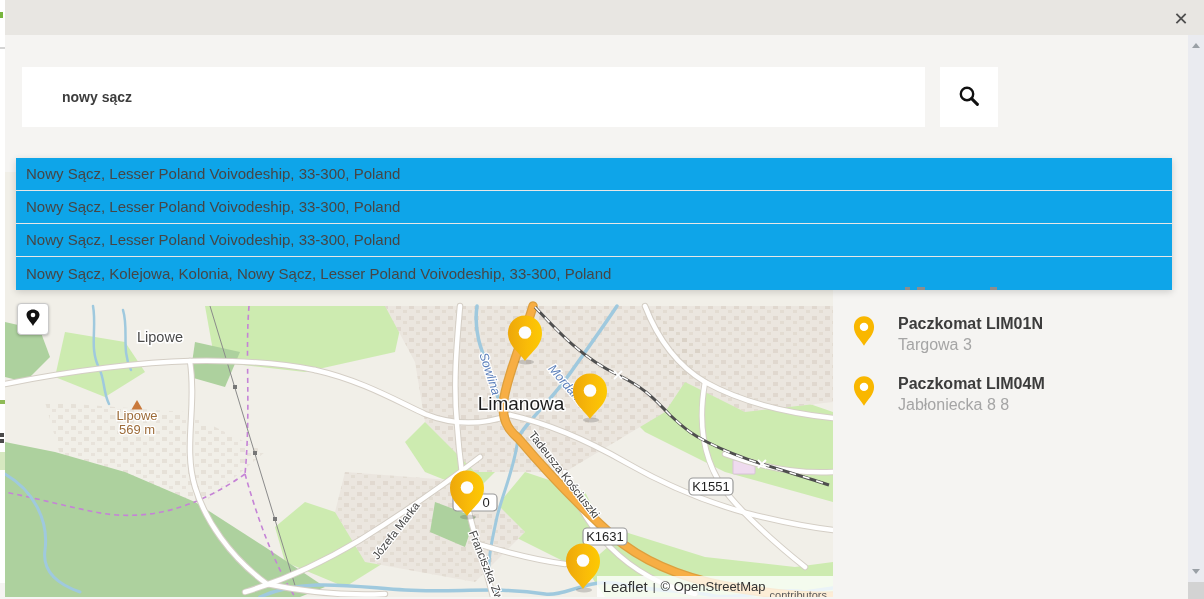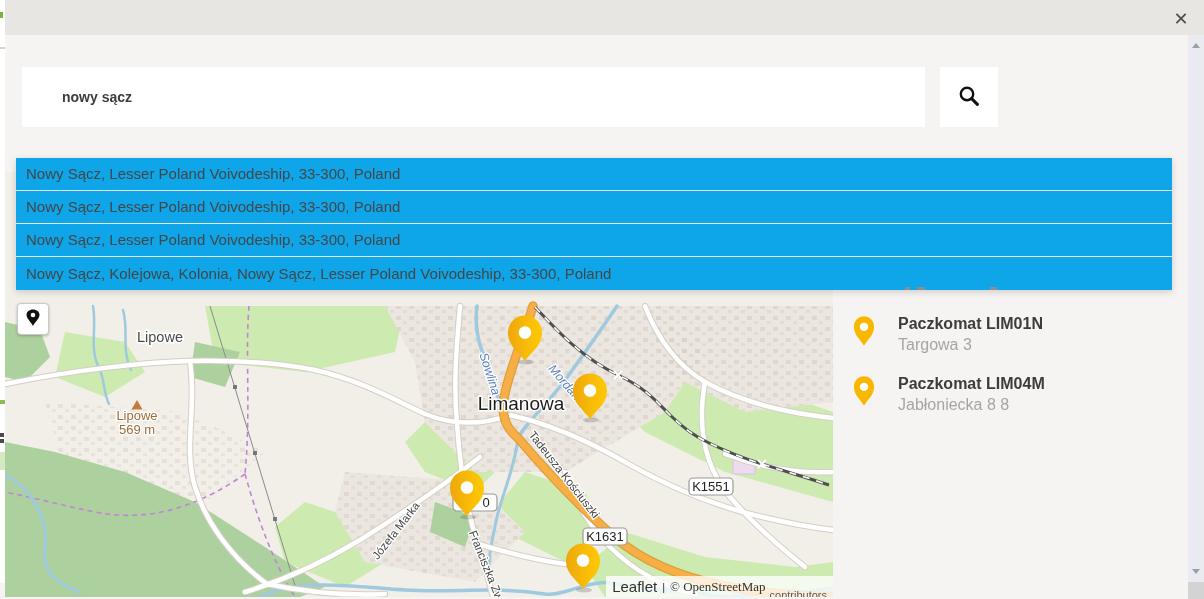--- a/index.html
+++ b/index.html
@@ -44,21 +44,21 @@
   
   .map{position:absolute;left:5px;top:172px;width:828px;height:425px;background:#c4b5fd;z-index:1;overflow:hidden;}
   .map-svg{position:absolute;left:0;top:0;display:block;}
   .locate-btn{position:absolute;left:12px;top:131px;width:32px;height:32px;background:#fff;border:1px solid #c9c9c9;
               border-radius:4px;box-shadow:0 1px 3px rgba(0,0,0,.25);z-index:3;cursor:pointer;
               display:flex;align-items:center;justify-content:center;padding:0;}
   .attribution{position:absolute;right:0;bottom:0;height:21px;background:rgba(255,255,255,.78);z-index:3;
                display:flex;align-items:center;padding:0 6px;white-space:nowrap;}
   .attr-leaflet{font-size:15px;color:#333;}
   .attr-sep{font-size:11px;color:#333;margin:0 5px;}
-  .attr-osm{font-size:13px;color:#333;font-family:Liberation Serif, serif;}
+  .attr-osm{font-size:13px;color:#333;}
   .attr-contrib{font-size:11px;color:#5a5a5a;margin-left:4px;margin-top:16px;}
 
   
   .olbl{paint-order:stroke;stroke:#ffffff;stroke-width:3px;fill:#1d1d1d;
         font-family:"Liberation Sans","DejaVu Sans",sans-serif;}
   .t-town{font-size:19px;}
   .t-village{font-size:14.5px;fill:#4a4a4a;}
   .t-peak{font-size:13px;fill:#9c6b38;stroke-width:2.5px;}
   .t-river{font-size:12.5px;font-style:italic;fill:#5d80bb;stroke-width:2.5px;}
   .t-street{font-size:11.5px;fill:#454545;stroke-width:2.5px;}

